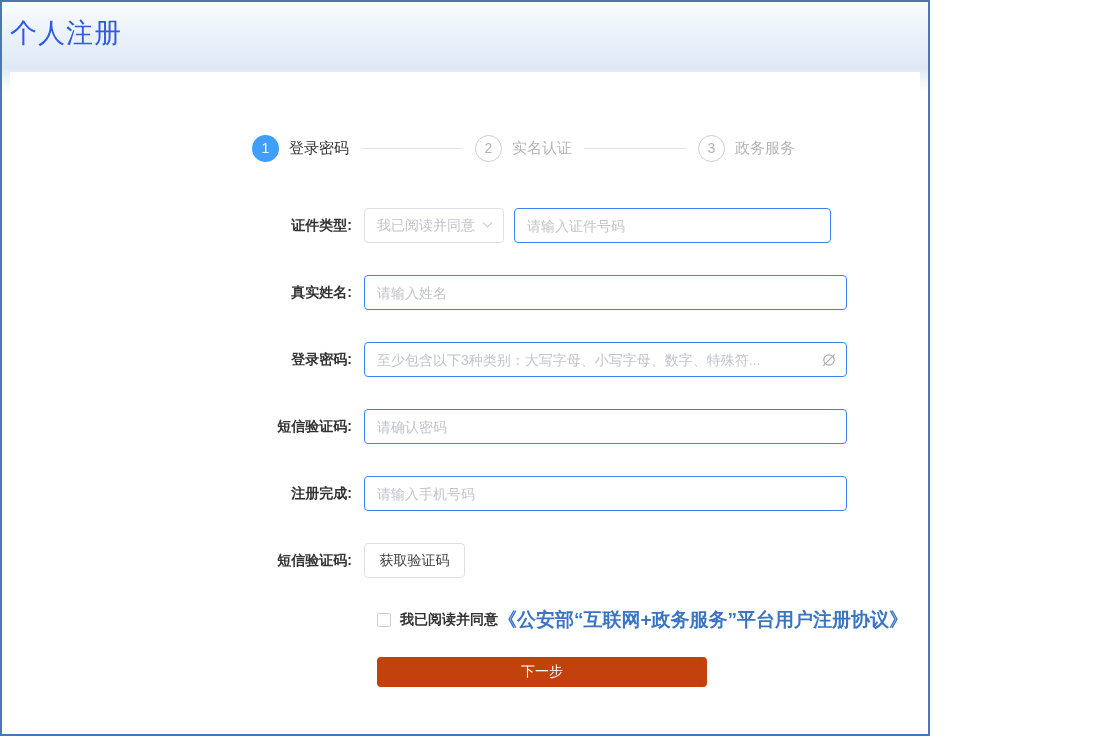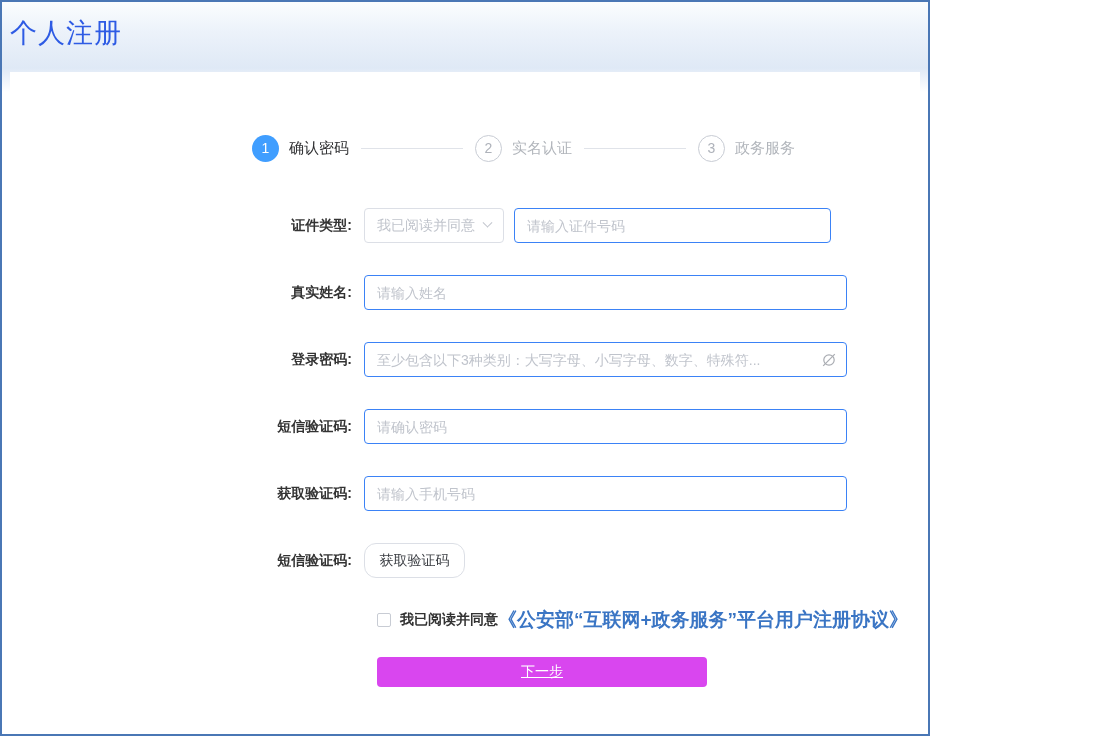--- a/index.html
+++ b/index.html
@@ -71,59 +71,58 @@
   .pw-wrap { position: relative; width: 483px; }
   .pw-wrap .text-input { width: 100%; padding-right: 36px; }
   .eye-icon {
     position: absolute; right: 9px; top: 50%; transform: translateY(-50%);
     width: 18px; height: 18px; cursor: pointer; display: flex;
   }
 
   .sms-input { width: 295px; margin-right: 8px; }
   .sms-btn {
     width: 101px; height: 35px; flex: none;
-    border: 1px solid #dcdfe6; border-radius: 12px; background: #fff;
+    border: 1px solid #dcdfe6; border-radius: 4px; background: #fff;
     font-size: 14px; color: #3c3f44; cursor: pointer;
     font-family: inherit;
   }
 
   
   .agree-row { display: flex; align-items: center; margin: 4px 0 0 367px; height: 20px; }
   .checkbox {
     width: 14px; height: 14px; flex: none;
     border: 1px solid #c8ccd4; border-radius: 2px; background: #fff;
     margin-right: 9px; cursor: pointer;
   }
   .agree-text { font-size: 14px; font-weight: bold; color: #333; }
   .agree-link { font-size: 19px; font-weight: bold; color: #3a75c4; text-decoration: none; cursor: pointer; text-align: center; }
 
   
   .next-btn {
     display: block; margin: 27px 0 0 367px;
     width: 330px; height: 30px;
-    background: #d946ef; border: none; border-radius: 4px;
+    background: #c2410c; border: none; border-radius: 4px;
     color: #ffffff; font-size: 14px; cursor: pointer;
     font-family: inherit;
-    text-decoration: underline;
   }
 </style>
 </head>
 <body>
 
 <div class="page">
   <div class="page-header">
     <h1 class="page-title">个人注册</h1>
   </div>
 
   <div class="card">
 
     <div class="stepper">
       <div class="step">
         <span class="step-circle active">1</span>
-        <span class="step-label active">确认密码</span>
+        <span class="step-label active">登录密码</span>
       </div>
       <span class="step-line"></span>
       <div class="step">
         <span class="step-circle pending">2</span>
         <span class="step-label pending">实名认证</span>
       </div>
       <span class="step-line"></span>
       <div class="step">
         <span class="step-circle pending">3</span>
         <span class="step-label pending">政务服务</span>
@@ -158,21 +157,21 @@
           </span>
         </div>
       </div>
 
       <div class="form-row">
         <label class="form-label">短信验证码:</label>
         <input class="text-input input-full" type="text" placeholder="请确认密码" style="">
       </div>
 
       <div class="form-row">
-        <label class="form-label">获取验证码:</label>
+        <label class="form-label">注册完成:</label>
         <input class="text-input input-full" type="text" placeholder="请输入手机号码" style="">
       </div>
 
       <div class="form-row">
         <label class="form-label">短信验证码:</label>
         <button class="sms-btn">获取验证码</button>
       </div>
     </div>
 
     <div class="agree-row">

